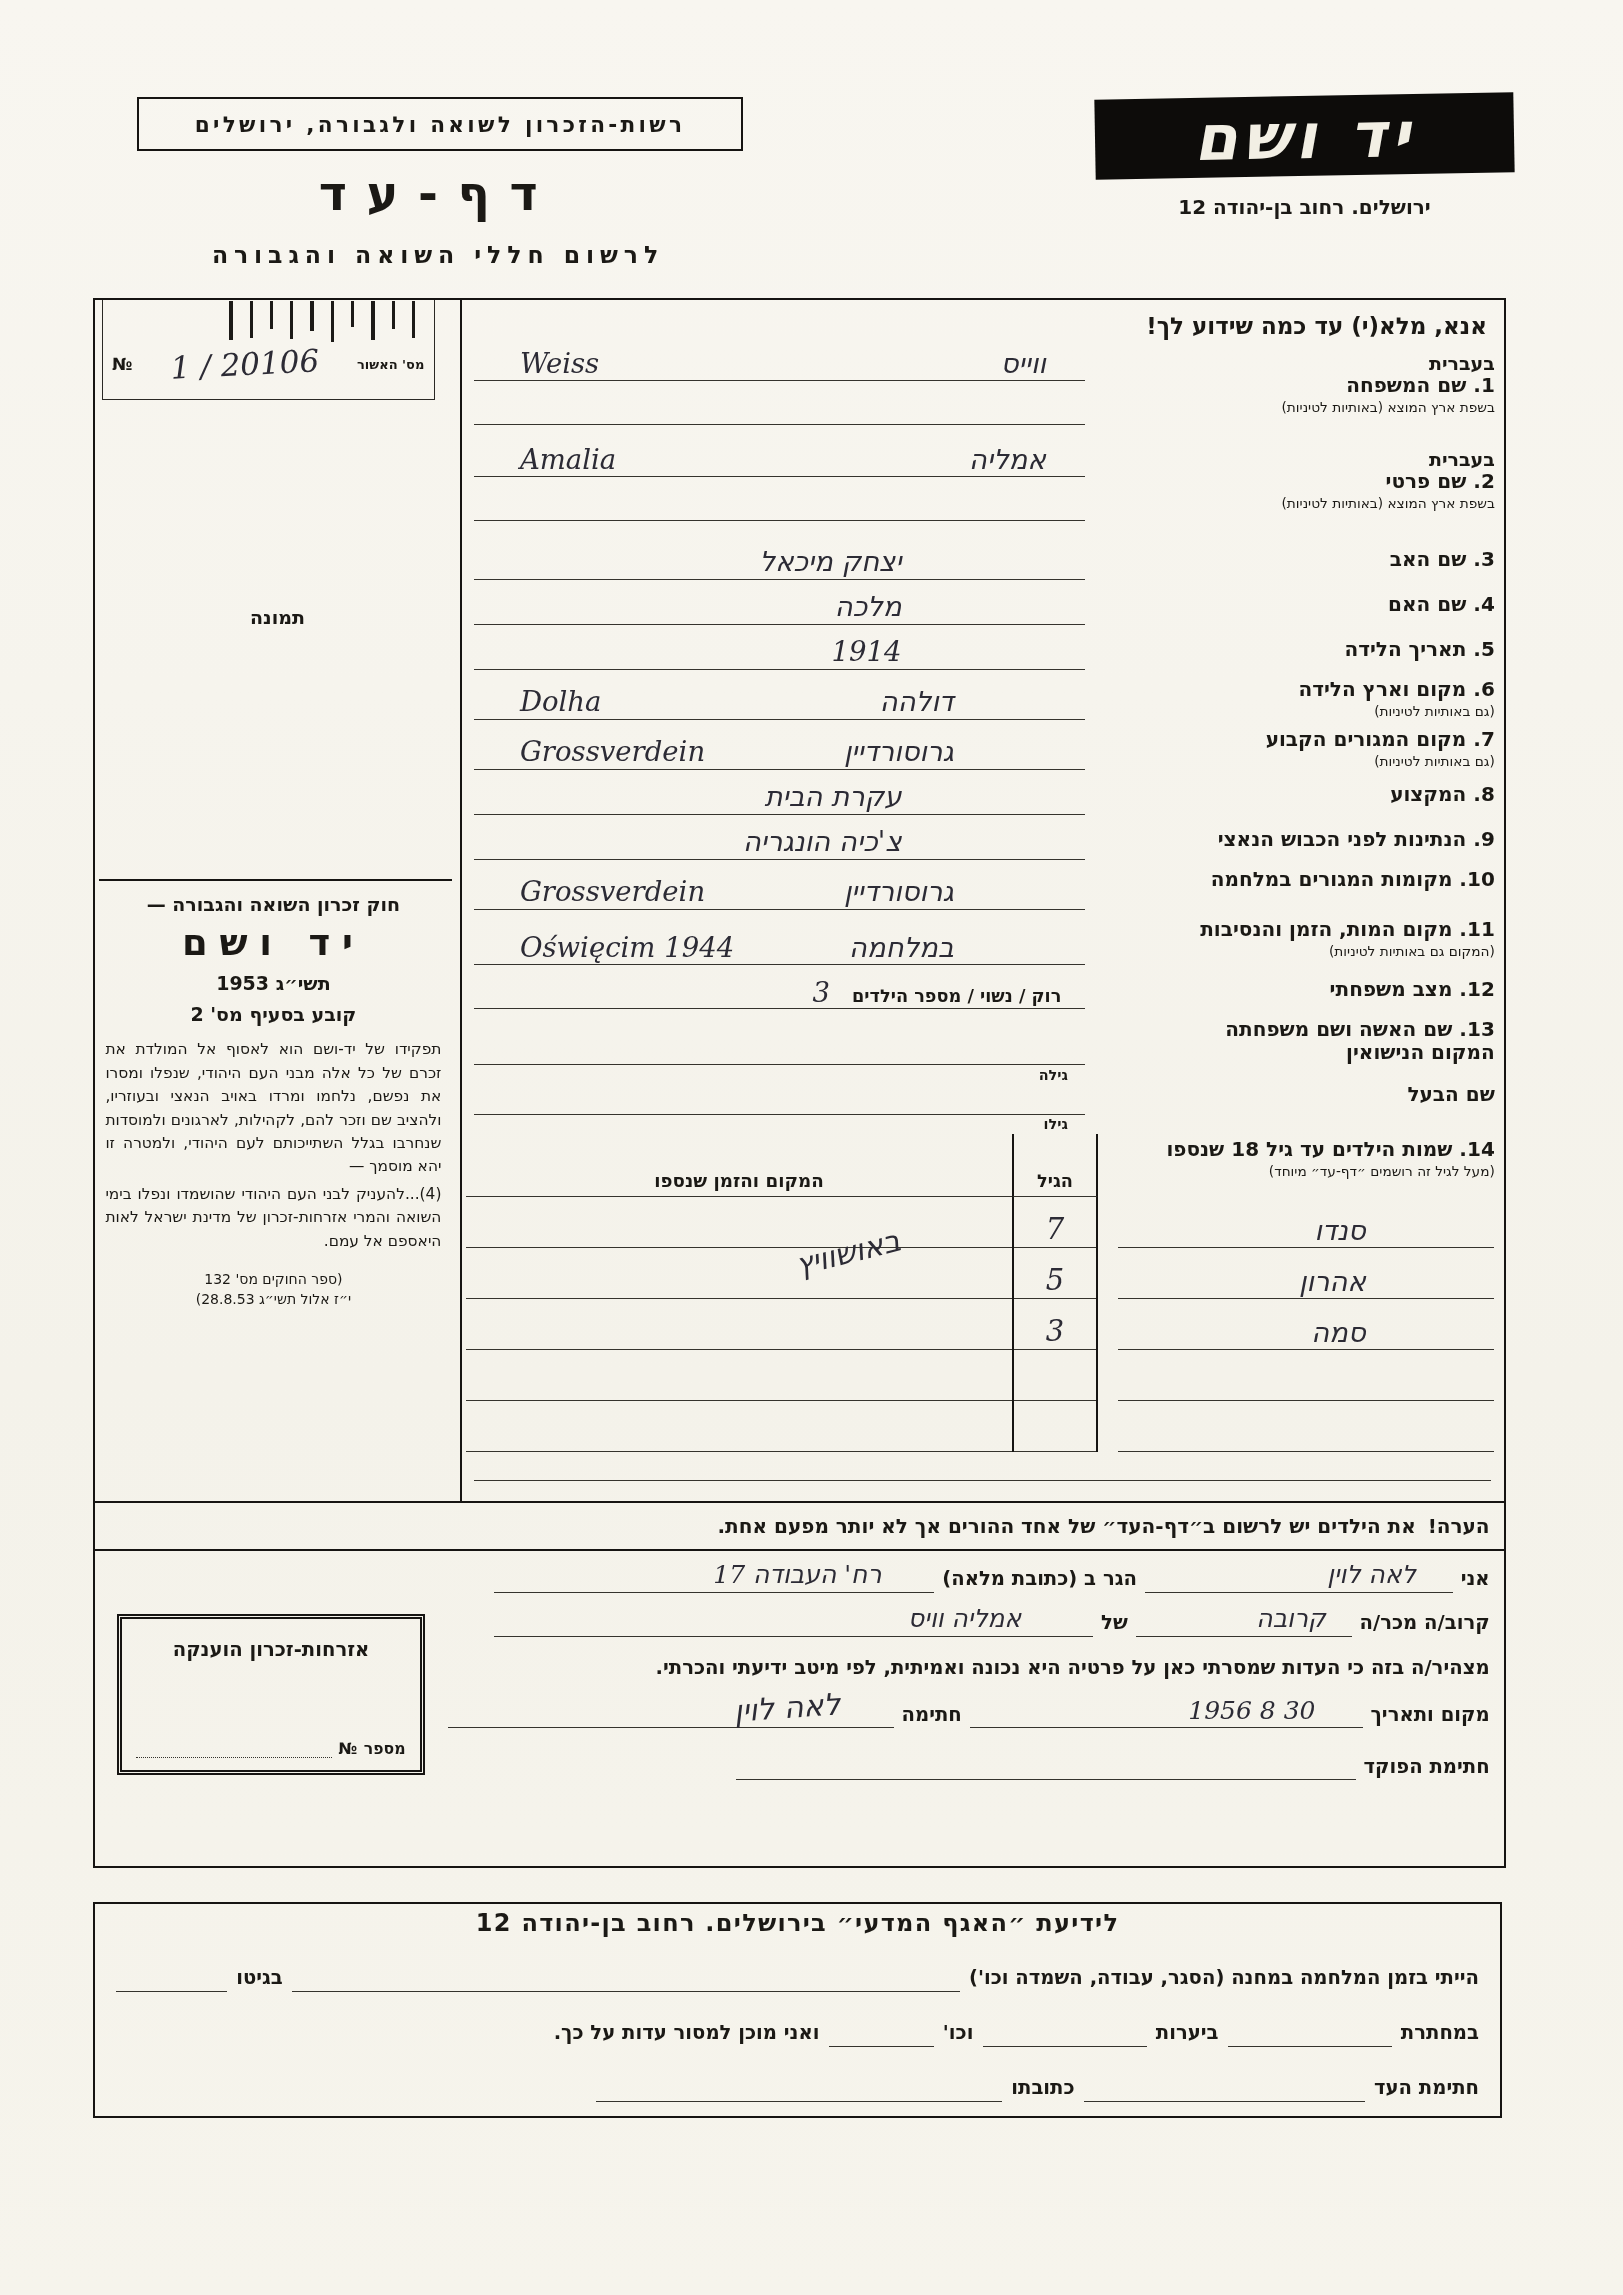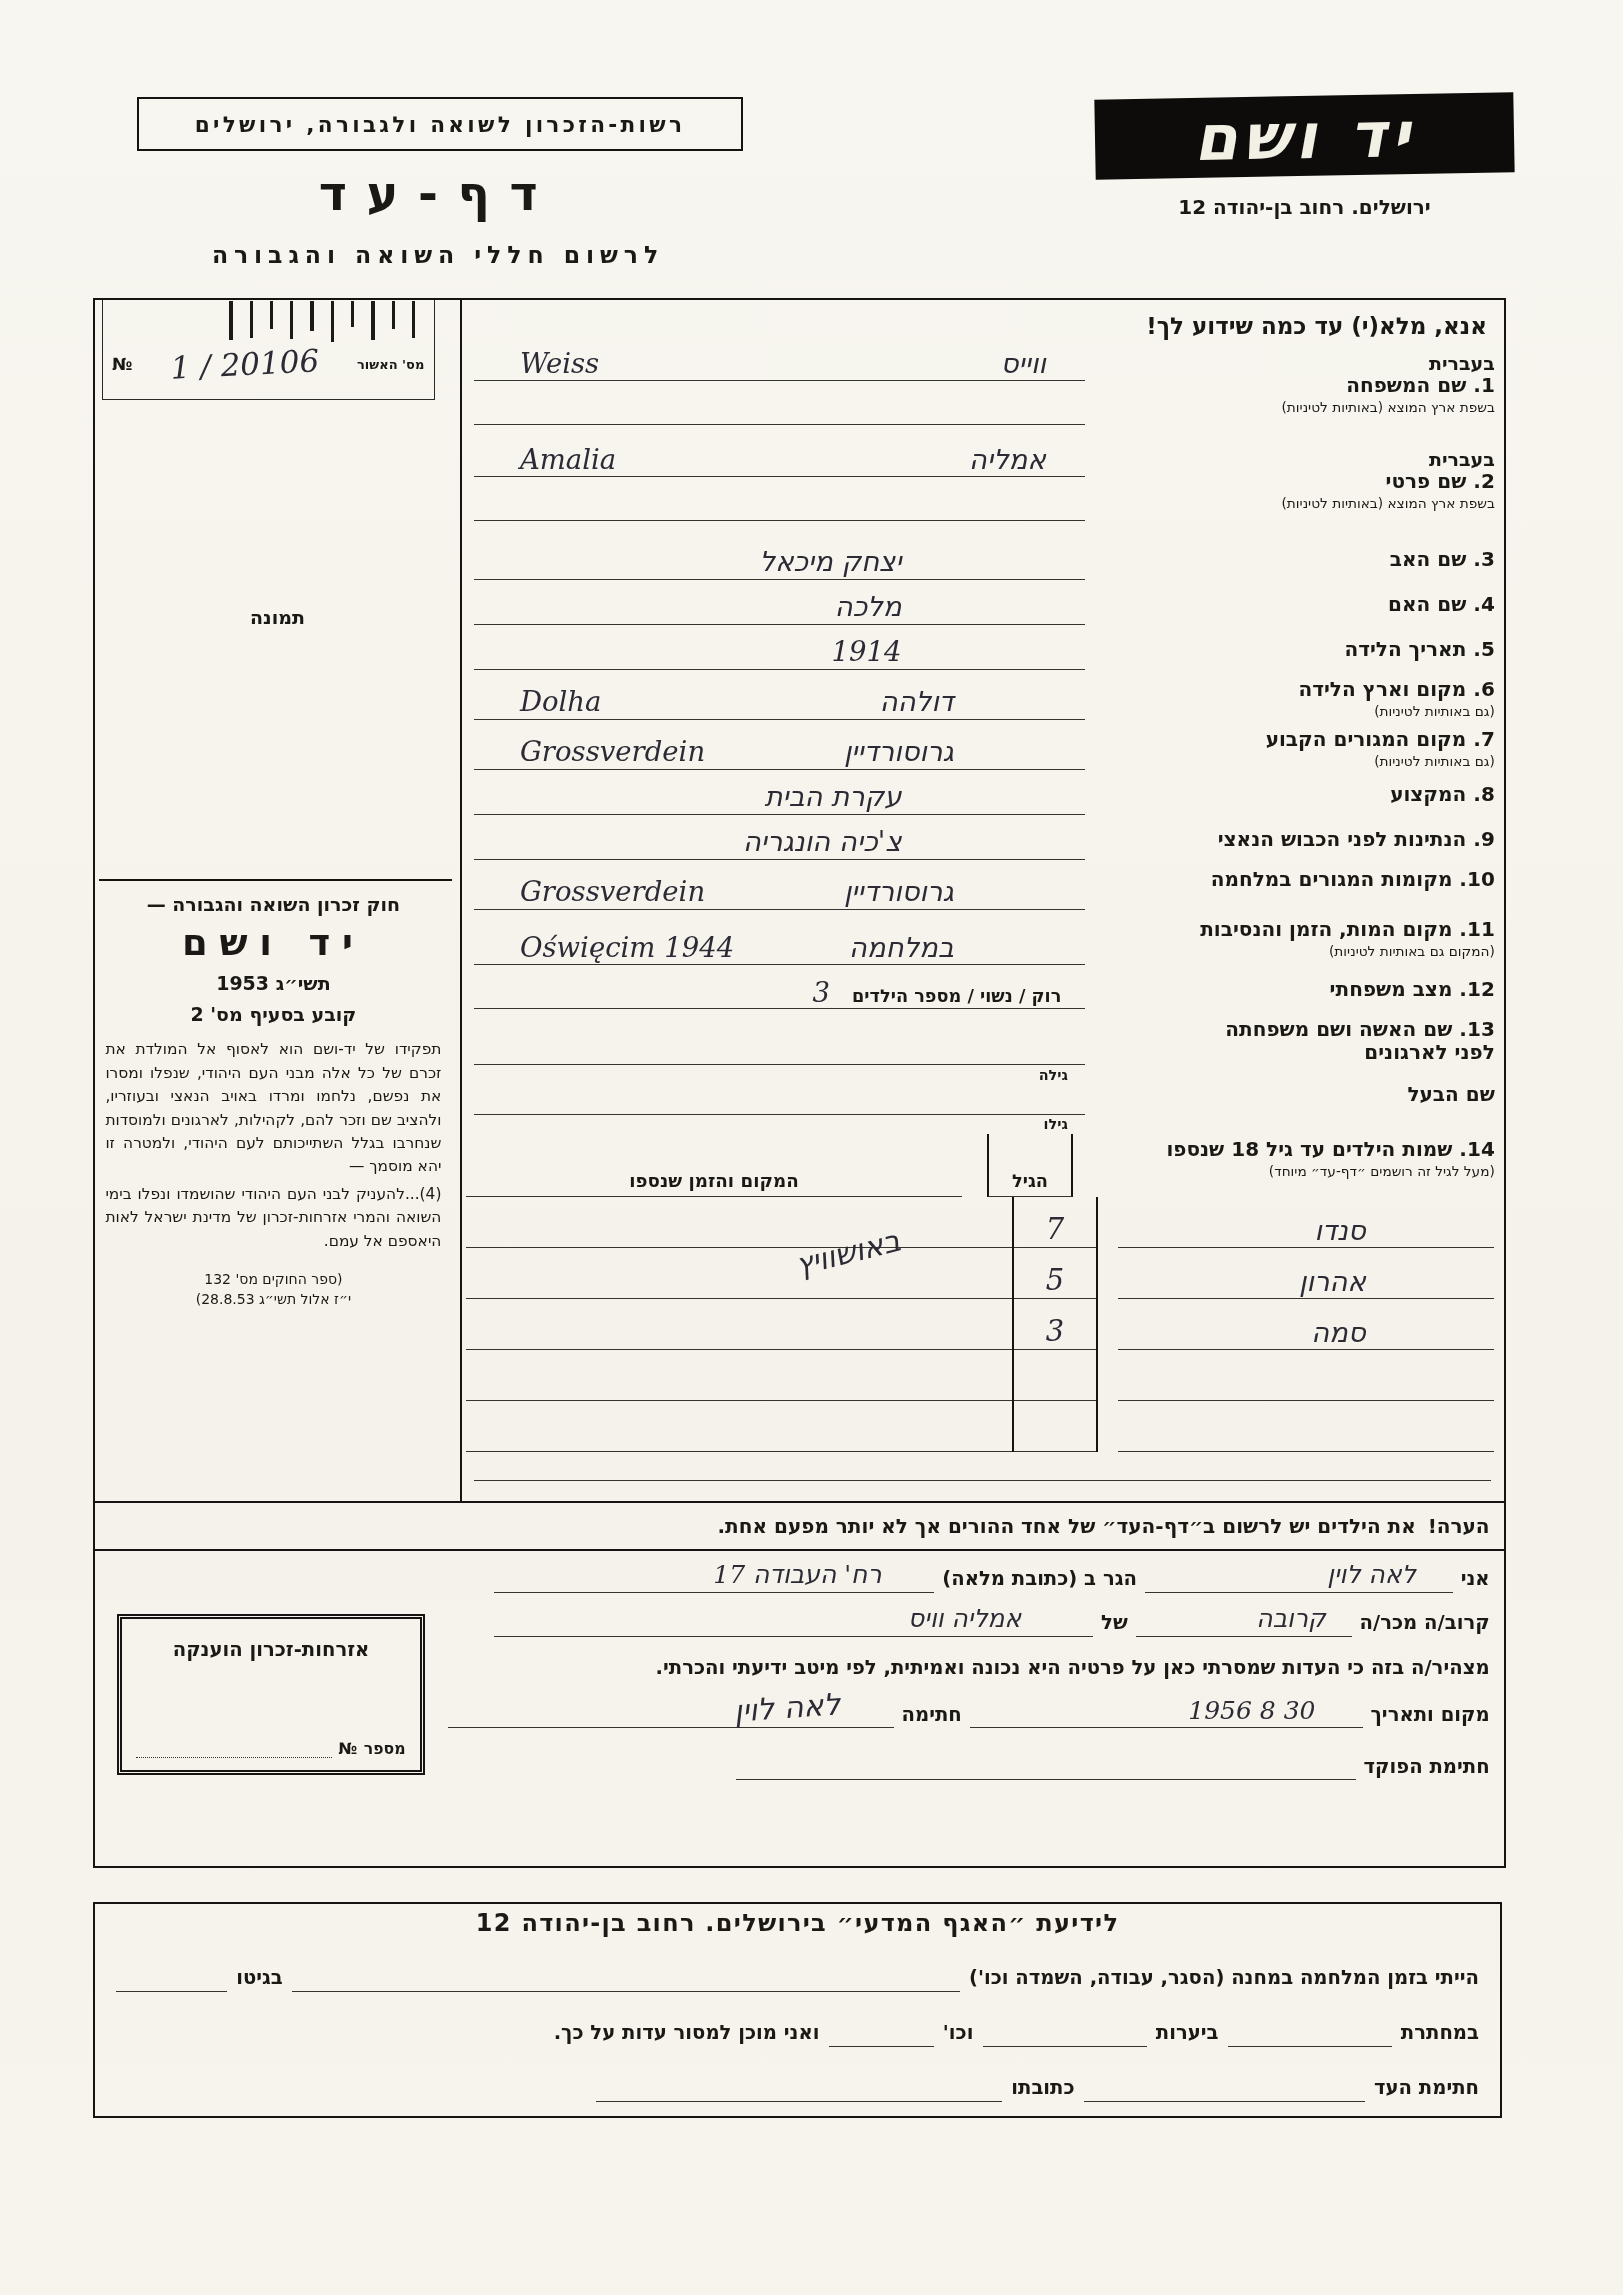--- a/index.html
+++ b/index.html
@@ -86,21 +86,21 @@
   .fline .heb2{right:131px;}
   .f12line{display:flex;align-items:flex-end;gap:22px;padding-right:23.6px;box-sizing:border-box;}
   .f12line .printed{font-size:17.7px;font-weight:bold;padding-bottom:1.3px;}
   .f12line .hand{position:static;}
   .age-cap{position:absolute;top:100%;right:17px;margin-top:2.6px;font-size:14.4px;font-weight:bold;}
   .husband{height:65px;}
   .husband .f-label{top:14.4px;}
   .husband .fline{top:15.7px;}
   
   .f14{height:318px;}
-  .c-head{position:absolute;top:0;left:0;right:0;height:63px;display:grid;grid-template-columns:406px 86px auto;gap:25px;}
+  .c-head{position:absolute;top:0;left:0;right:0;height:63px;display:grid;grid-template-columns:406px 86px auto;}
   .ch-label{padding:3.9px 9.2px 0 0;text-align:right;}
   .ch-age{border-left:2px solid #161412;border-right:2px solid #161412;border-bottom:1.3px solid #35332d;
     display:flex;align-items:flex-end;justify-content:center;font-weight:bold;font-size:17.7px;padding-bottom:5.2px;}
   .ch-place{border-bottom:1.3px solid #35332d;display:flex;align-items:flex-end;justify-content:center;
     font-weight:bold;font-size:18.3px;padding-bottom:5.2px;}
   .c-body{position:absolute;top:63px;bottom:0;left:0;right:0;display:grid;grid-template-columns:406px 86px auto;}
   .cb-names{display:grid;grid-template-rows:repeat(5,1fr);padding:0 10.5px 0 11.8px;margin-left:8px;}
   .crow{border-bottom:1.3px solid #35332d;position:relative;}
   .crow .hand{position:absolute;bottom:1.3px;right:34%;font-size:27.5px;}
   .cb-ages{border-left:2px solid #161412;border-right:2px solid #161412;display:grid;grid-template-rows:repeat(5,1fr);}
@@ -318,21 +318,21 @@
         <div class="f-label f-num-name"><span>12.</span> <span>מצב משפחתי</span></div>
         <div class="fline f12line">
           <span class="printed">רוק / נשוי / מספר הילדים</span>
           <span class="hand">3</span>
         </div>
       </div>
 
       <div class="frow h84">
         <div class="f-label">
           <div class="f-num-name"><span>13.</span> <span>שם האשה ושם משפחתה</span></div>
-          <div class="f-num-name">לפני לארגונים</div>
+          <div class="f-num-name">המקום הנישואין</div>
         </div>
         <div class="fline">
           <span class="age-cap">גילה</span>
         </div>
       </div>
 
       <div class="frow husband">
         <div class="f-label f-num-name">שם הבעל</div>
         <div class="fline">
           <span class="age-cap">גילו</span>

